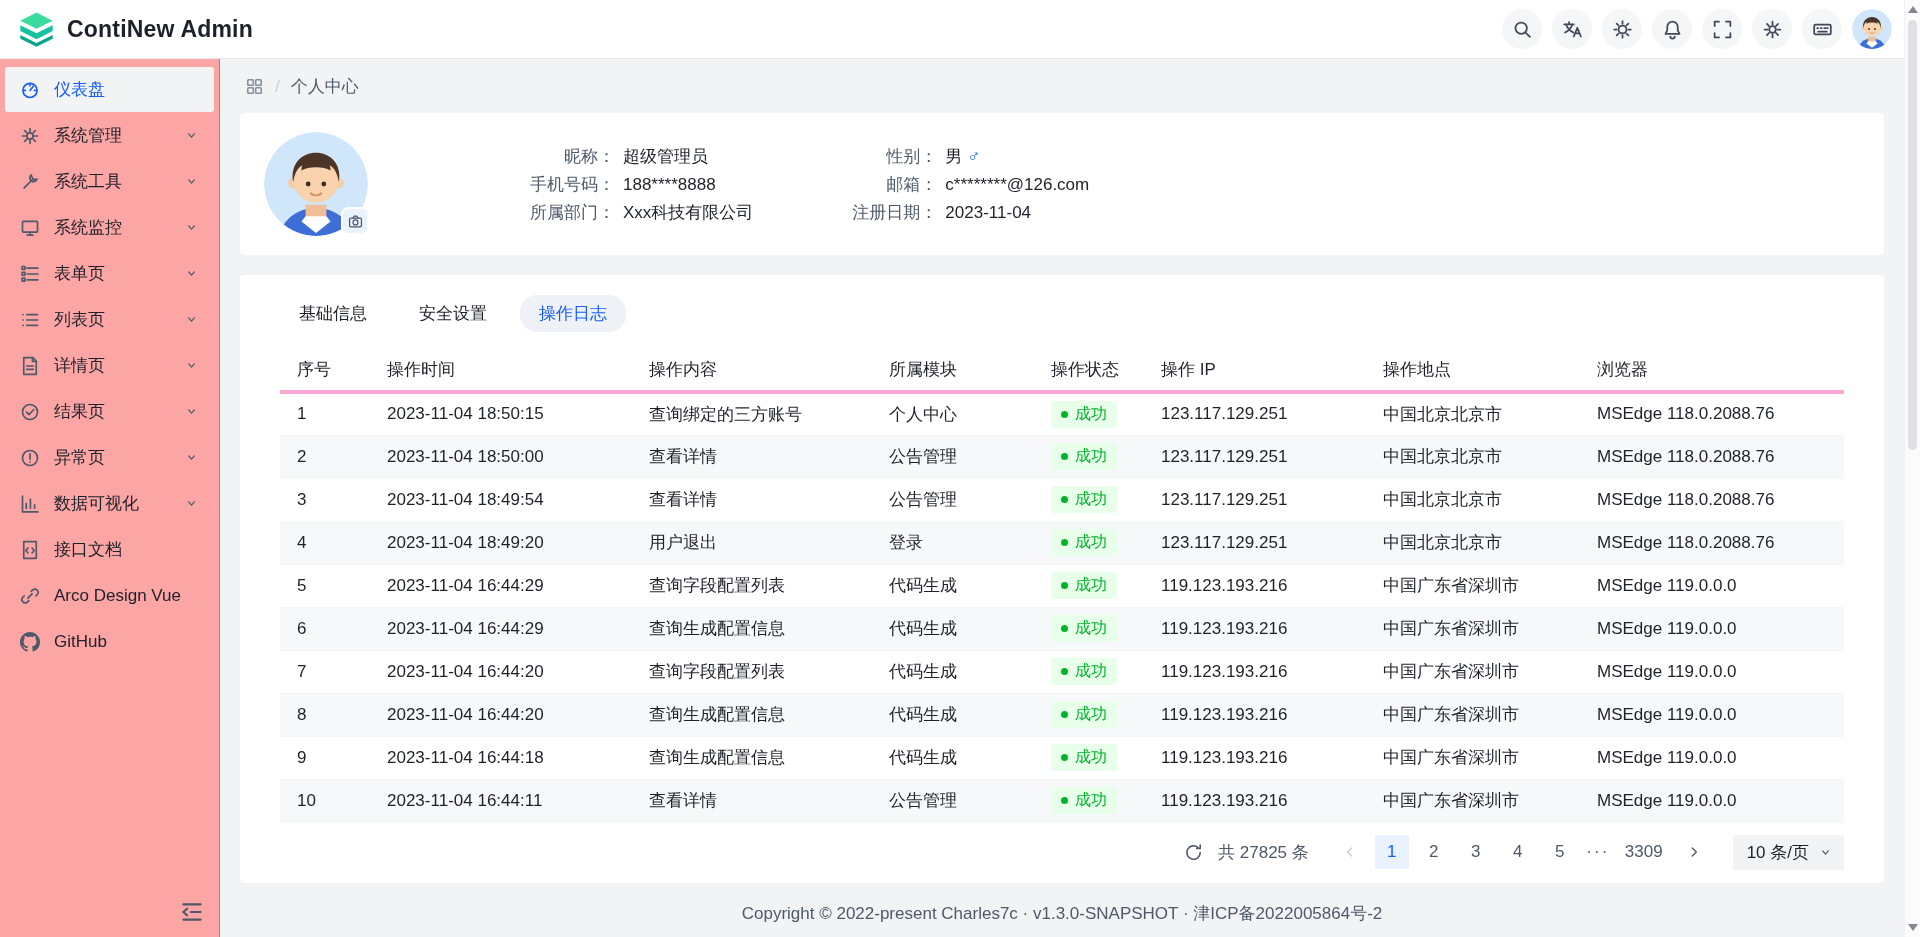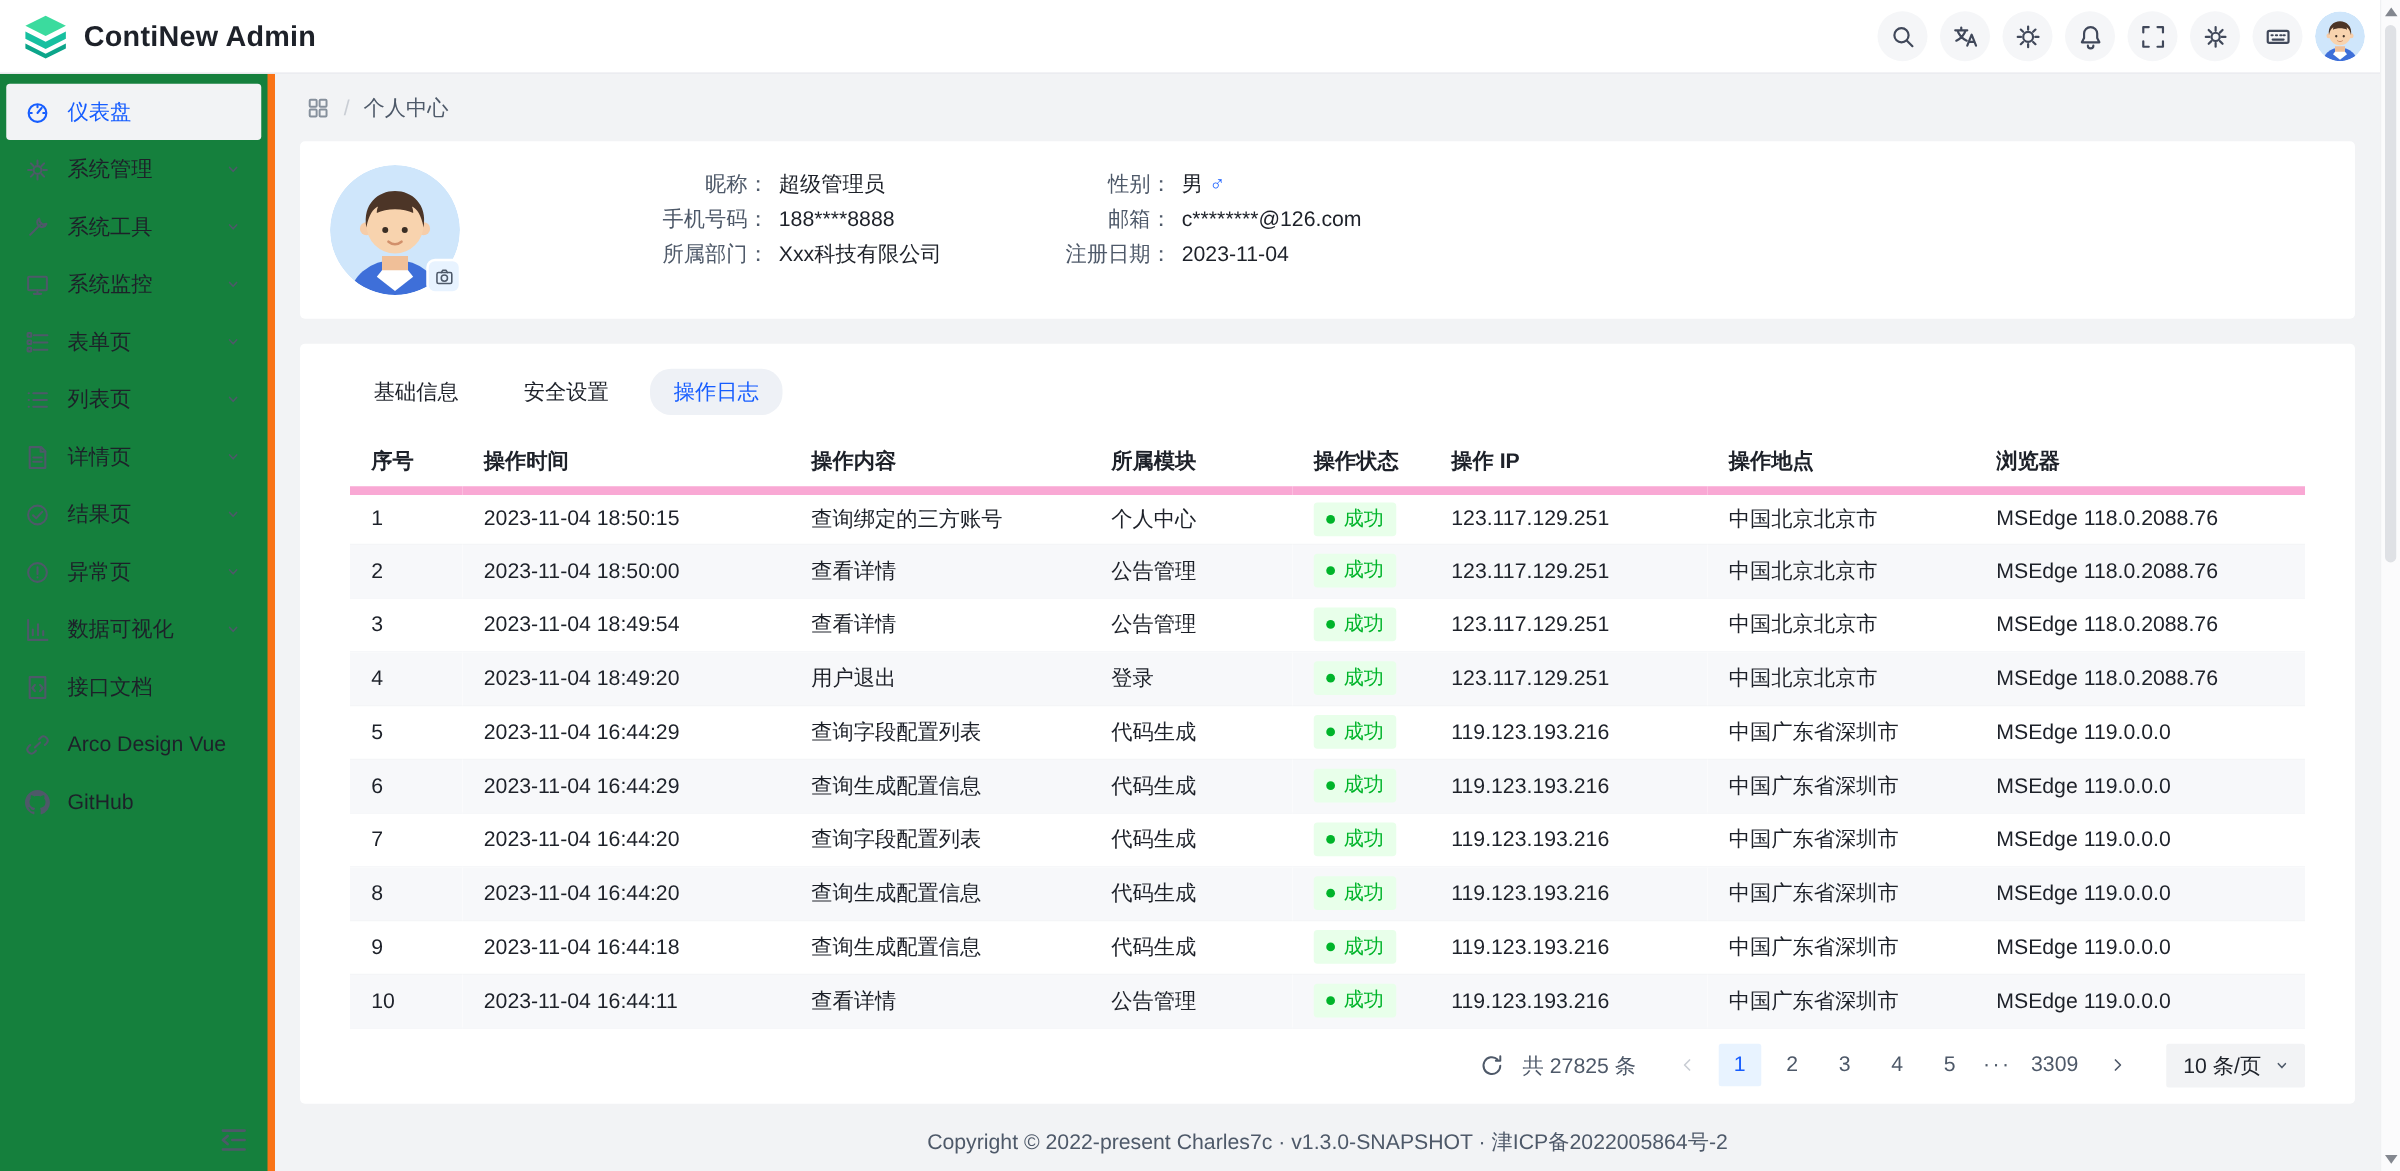--- a/index.html
+++ b/index.html
@@ -25,61 +25,61 @@
   .brand .logo{width:37px;height:37px}
   .brand .title{font-size:23px;font-weight:700;color:#1d2129;letter-spacing:.2px}
   .header-actions{display:flex;align-items:center;gap:10px}
   .hbtn{width:40px;height:40px;border-radius:50%;display:flex;align-items:center;justify-content:center;background:#f5f6f8;color:#40485a}
   .hbtn .icon{width:21px;height:21px}
   .hbtn.avatar-btn{background:none;padding:0}
   .avatar-svg{width:40px;height:40px;border-radius:50%;overflow:hidden;display:block}
 
   
   .layout{position:absolute;top:59px;left:0;right:16px;bottom:0;display:flex}
-  .sidebar{width:220px;background:#15803d;border-right:6px solid #f97316;position:relative;padding-top:7px;flex:none}
+  .sidebar{width:220px;background:#fca5a5;border-right:1px solid #f97316;position:relative;padding-top:7px;flex:none}
   .menu-item{height:45px;margin:1px 5px;border-radius:3px;display:flex;align-items:center;gap:14px;padding:0 15px;color:#1d2129}
   .menu-item .icon{width:20px;height:20px;color:#4e5969}
   .menu-item .label{flex:1;white-space:nowrap}
   .menu-item .chev{width:15px;height:15px;color:#4e5969}
   .menu-item.active{background:#f2f3f5;color:#165dff}
   .menu-item.active .icon{color:#165dff}
   .collapse-btn{position:absolute;bottom:12px;right:14px;width:26px;height:26px;color:#4e5969}
 
   .content{flex:1;background:#f2f3f5;padding:0 20px;display:flex;flex-direction:column;overflow:hidden}
 
   .breadcrumb{display:flex;align-items:center;gap:11px;padding:16px 5px 15px;color:#86909c}
   .bc-icon{width:19px;height:19px;color:#86909c}
   .bc-sep{color:#c9cdd4}
   .crumb-current{color:#4e5969}
 
   .card{background:#fff;border-radius:4px}
 
   
-  .profile-card{display:flex;padding:19px 24px;height:142px}
+  .profile-card{display:flex;align-items:center;padding:19px 24px;height:142px}
   .avatar-wrap{position:relative;width:104px;height:104px}
   .avatar-img{width:104px;height:104px;border-radius:50%;overflow:hidden;display:block}
   .cam-badge{position:absolute;right:-1px;bottom:1px;width:28px;height:28px;border-radius:7px;background:#e8f3ff;
     border:2px solid #fff;display:flex;align-items:center;justify-content:center;color:#4e5969}
   .cam-badge .icon{width:15px;height:15px}
   .profile-info{display:flex;margin-left:145px}
   .info-col + .info-col{margin-left:82px}
   .info-row{display:flex;line-height:25px;margin:3px 0}
   .info-label{width:102px;text-align:right;color:#4e5969;white-space:nowrap}
   .info-value{margin-left:8px;color:#1d2129;white-space:nowrap}
   .male{color:#165dff;margin-left:5px}
 
   
   .tabs-card{margin-top:20px;flex:1;display:flex;flex-direction:column;overflow:hidden}
   .tabs{display:flex;gap:14px;padding:20px 40px 0}
   .tab{padding:7px 19px;border-radius:17px;color:#1d2129}
   .tab.active{background:#eef1f6;color:#165dff}
 
   .table-wrap{padding:17px 40px 0}
   table{width:100%;border-collapse:collapse;table-layout:fixed}
-  th{height:43px;text-align:left;font-weight:700;color:#1d2129;border-bottom:7px solid #f9a8d4;padding:0 8px 0 17px;white-space:nowrap}
+  th{height:43px;text-align:left;font-weight:400;color:#1d2129;border-bottom:4px solid #f9a8d4;padding:0 8px 0 17px;white-space:nowrap}
   td{height:43px;color:#1d2129;padding:0 8px 0 17px;white-space:nowrap;overflow:hidden;text-overflow:ellipsis;border-bottom:1px solid #f4f5f7}
   tbody tr:nth-child(even){background:#f7f8fa}
   .badge{display:inline-flex;align-items:center;gap:7px;padding:3px 10px;border-radius:3px;font-size:16px}
   .badge .dot{width:7px;height:7px;border-radius:50%}
 
   
   .pagination{display:flex;align-items:center;justify-content:flex-end;gap:8px;padding:12px 40px 0;color:#4e5969}
   .pg-refresh{width:34px;height:34px;display:flex;align-items:center;justify-content:center;color:#4e5969}
   .pg-refresh .icon{width:19px;height:19px}
   .pg-total{margin-right:16px;color:#4e5969}

